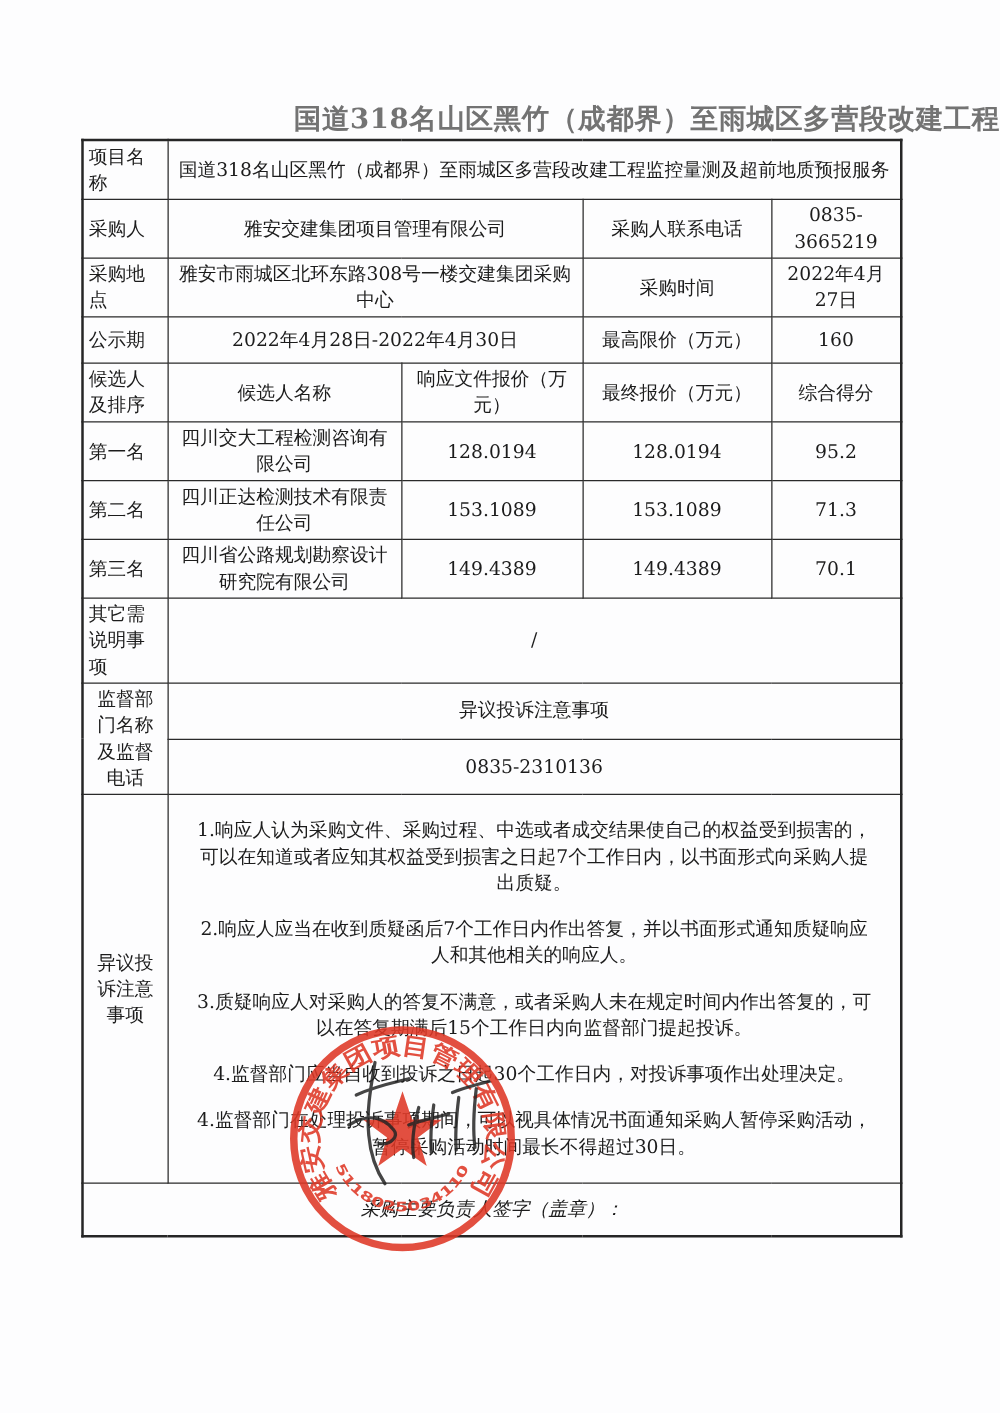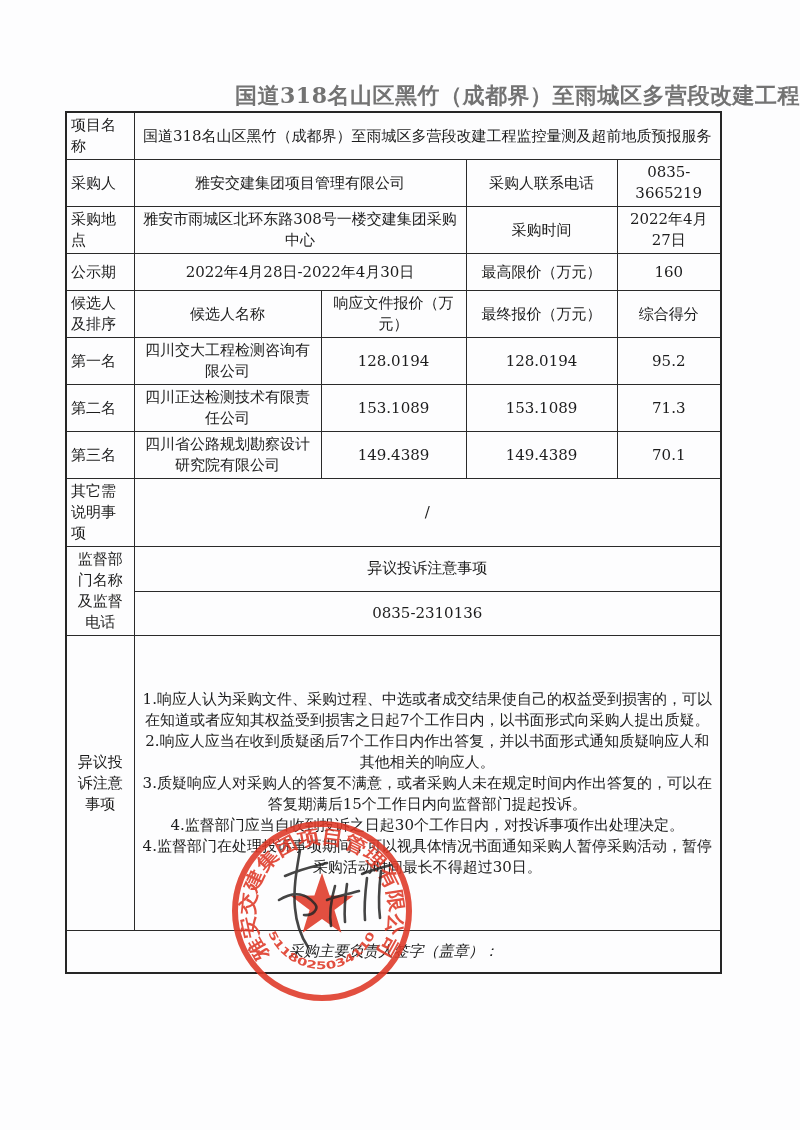--- a/index.html
+++ b/index.html
@@ -32,21 +32,21 @@
     border:1.5px solid #2a2a2a;
     padding:2px 5px;
     vertical-align:middle;
     overflow:hidden;
     line-height:21px;
   }
   td.lbl{padding-left:4px;}
   td.ctr{text-align:center;}
   td.lft{text-align:center;}
   .notes-cell{line-height:24px;padding:6px 4px 6px 4px;}
-  .notes-cell div{margin:0;}
+  .notes-cell div{margin:16px;}
   .sig-cell{padding-left:7px;font-style:italic;}
   .stamp-wrap{
     position:absolute;
     left:215px;top:808px;
     width:224px;height:214px;
     pointer-events:none;
     z-index:5;
   }
 </style>
 </head>

